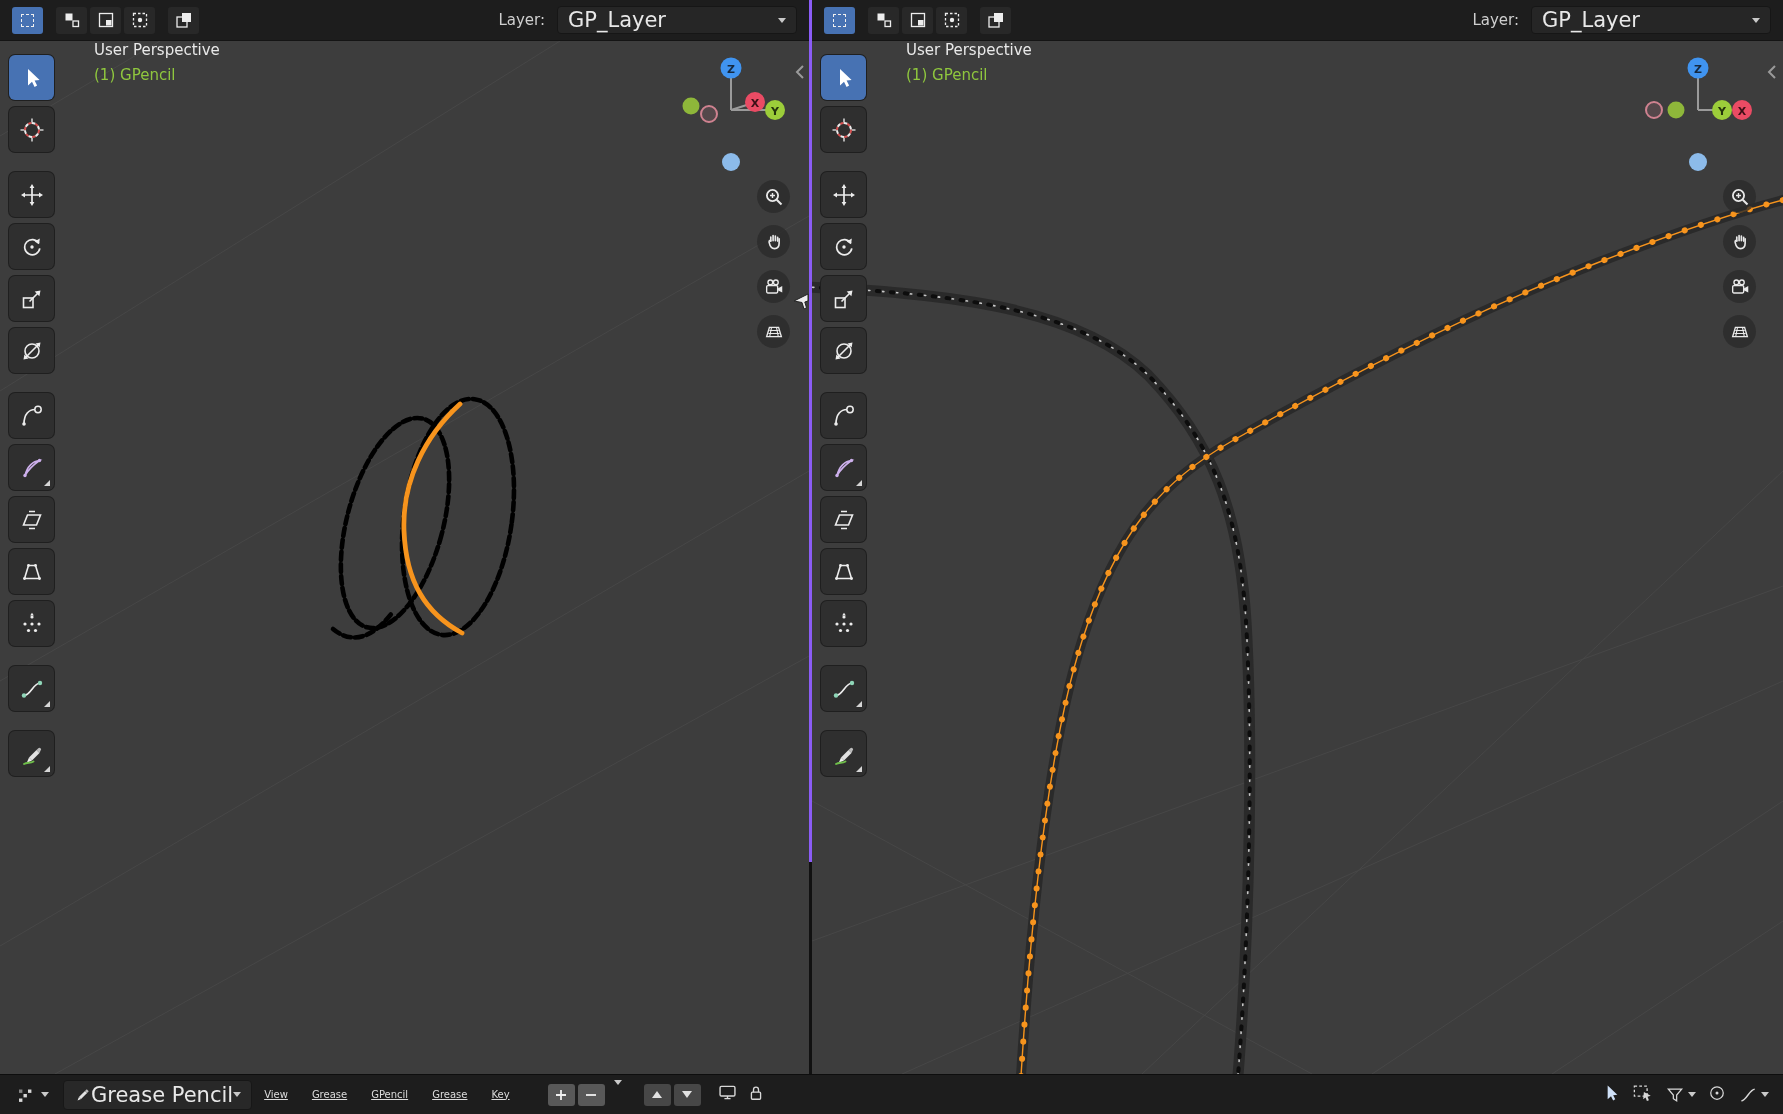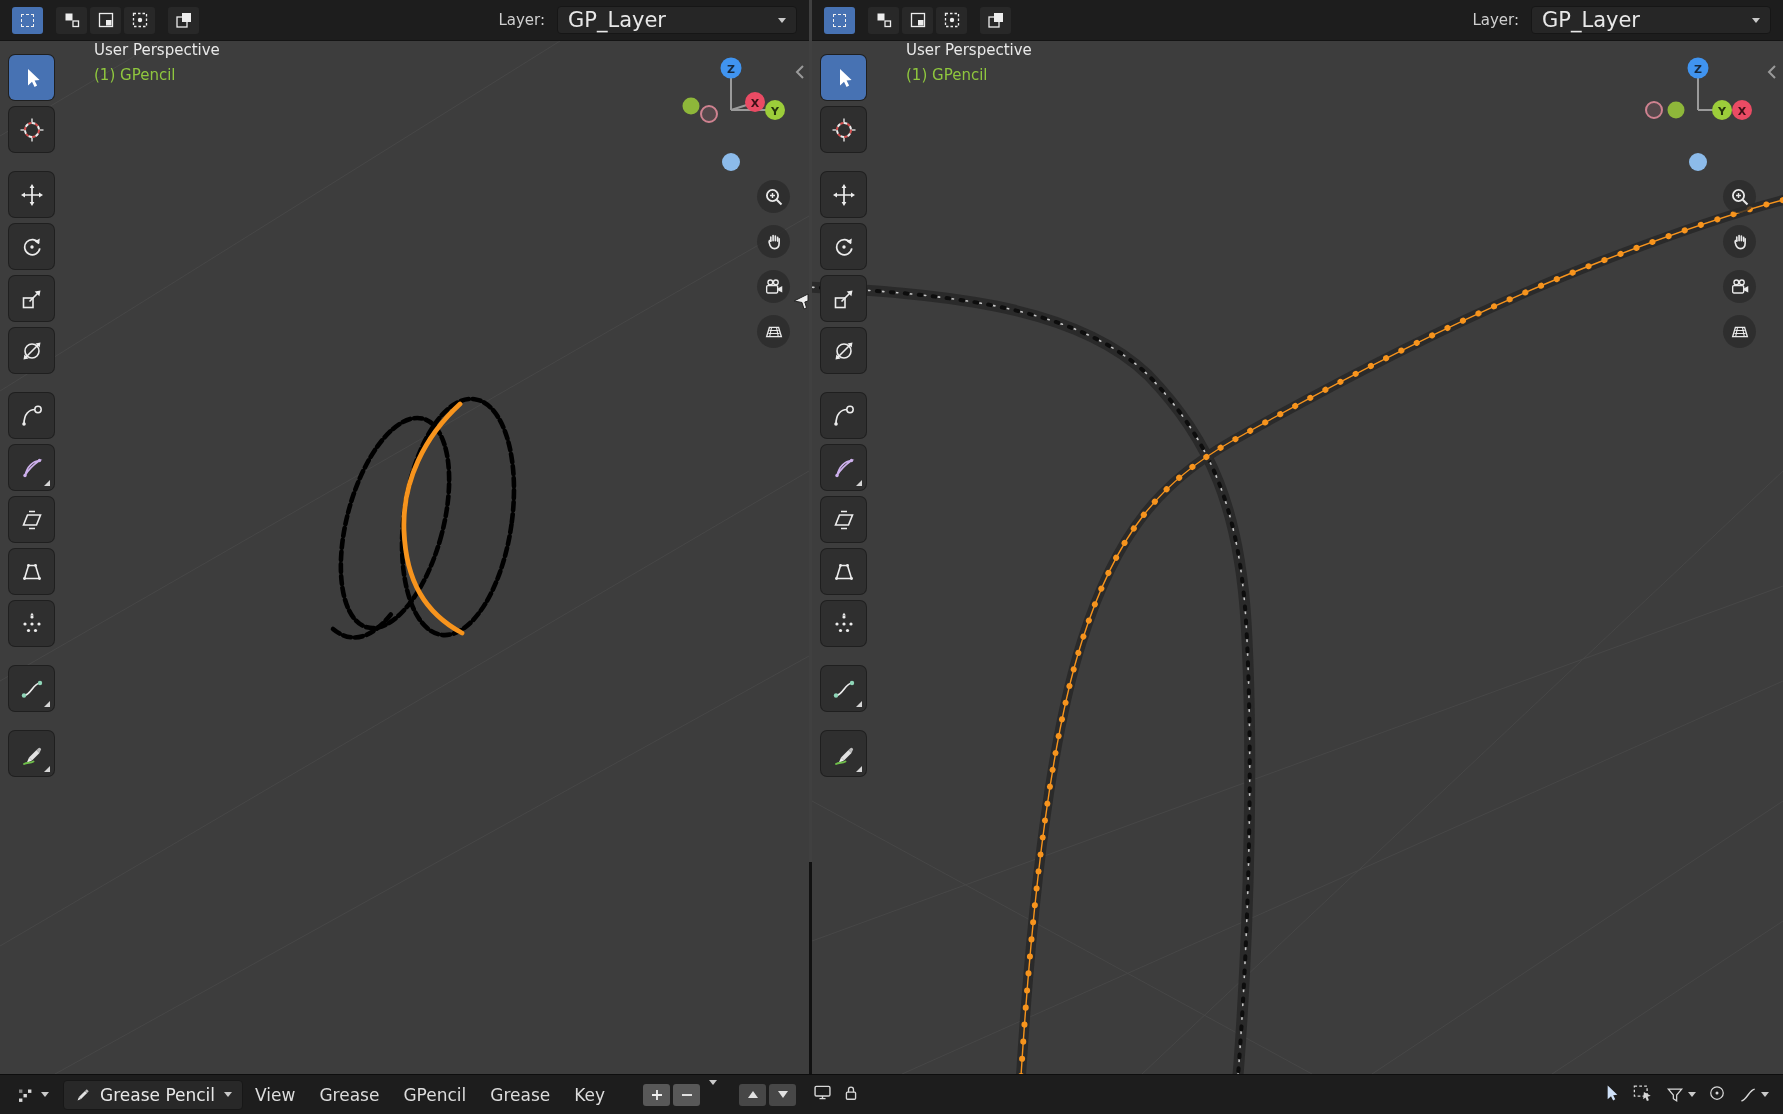--- a/index.html
+++ b/index.html
@@ -1,18 +1,18 @@
 <!DOCTYPE html>
 <html><head>
 <meta charset="utf-8">
 <style>
   * { box-sizing: border-box; margin: 0; padding: 0; }
   html,body { width:1783px; height:1114px; background:#111; overflow:hidden;
               font-family:"DejaVu Sans", sans-serif; }
-  .app { position:relative; width:1783px; height:862px; background:#404040; }
+  .app { position:relative; width:1783px; height:862px; background:#8b5cf6; }
 
   
   .viewport { position:absolute; top:0; height:1074px; background:#3d3d3d; overflow:hidden; }
   .vp-left  { left:0;   width:809px; }
   .vp-right { left:812px; width:971px; }
 
   .vp-header { position:absolute; top:0; left:0; right:0; height:41px; background:#1d1d1d;
                display:flex; align-items:center; padding:0 12px; z-index:5;
                border-bottom:1px solid #141414; }
   .mode-group { display:flex; gap:3px; align-items:center; }
@@ -64,25 +64,25 @@
   .vp-left  .collapse { left:794px; }
   .vp-right .collapse { left:954px; }
 
   .mouse-cursor { position:absolute; left:791px; top:290px; z-index:9; }
 
   
   .bottombar { position:absolute; left:0; top:1074px; width:1783px; height:40px;
                background:#1d1d1d; border-top:1px solid #0e0e0e;
                display:flex; align-items:center; padding:0 10px; }
   .editor-btn { display:flex; align-items:center; gap:5px; padding:4px 6px; border-radius:3px; }
-  .mode-select { display:flex; align-items:center; gap:9px; height:30px; background:#282828;
+  .mode-select { display:flex; align-items:center; height:30px; background:#282828;
                  border:1px solid #171717; border-radius:4px; padding:0 10px; margin-left:8px;
-                 color:#e8e8e8; font-size:17px; min-width:172px; }
+                 color:#e8e8e8; font-size:21px; min-width:172px; }
   .mode-select .grow { flex:1; }
-  .menu { color:#dcdcdc; font-size:17px; padding:0 12px; line-height:40px; }
+  .menu { color:#dcdcdc; font-size:10px; padding:0 12px; line-height:40px;text-decoration:underline; }
   .ctl-group { display:flex; align-items:center; gap:3px; }
   .sq-btn { width:27px; height:22px; background:#585858; border-radius:3px;
             display:flex; align-items:center; justify-content:center; }
   .sq-btn.dark { background:#474747; }
   .tri-up { width:0;height:0;border-left:5px solid transparent;border-right:5px solid transparent;
             border-bottom:7px solid #e2e2e2; }
   .tri-down { width:0;height:0;border-left:5px solid transparent;border-right:5px solid transparent;
             border-top:7px solid #e2e2e2; }
   .right-tools { margin-left:auto; display:flex; align-items:center; gap:11px; padding-right:4px; }
   .icon-pair { display:flex; align-items:center; gap:3px; }

